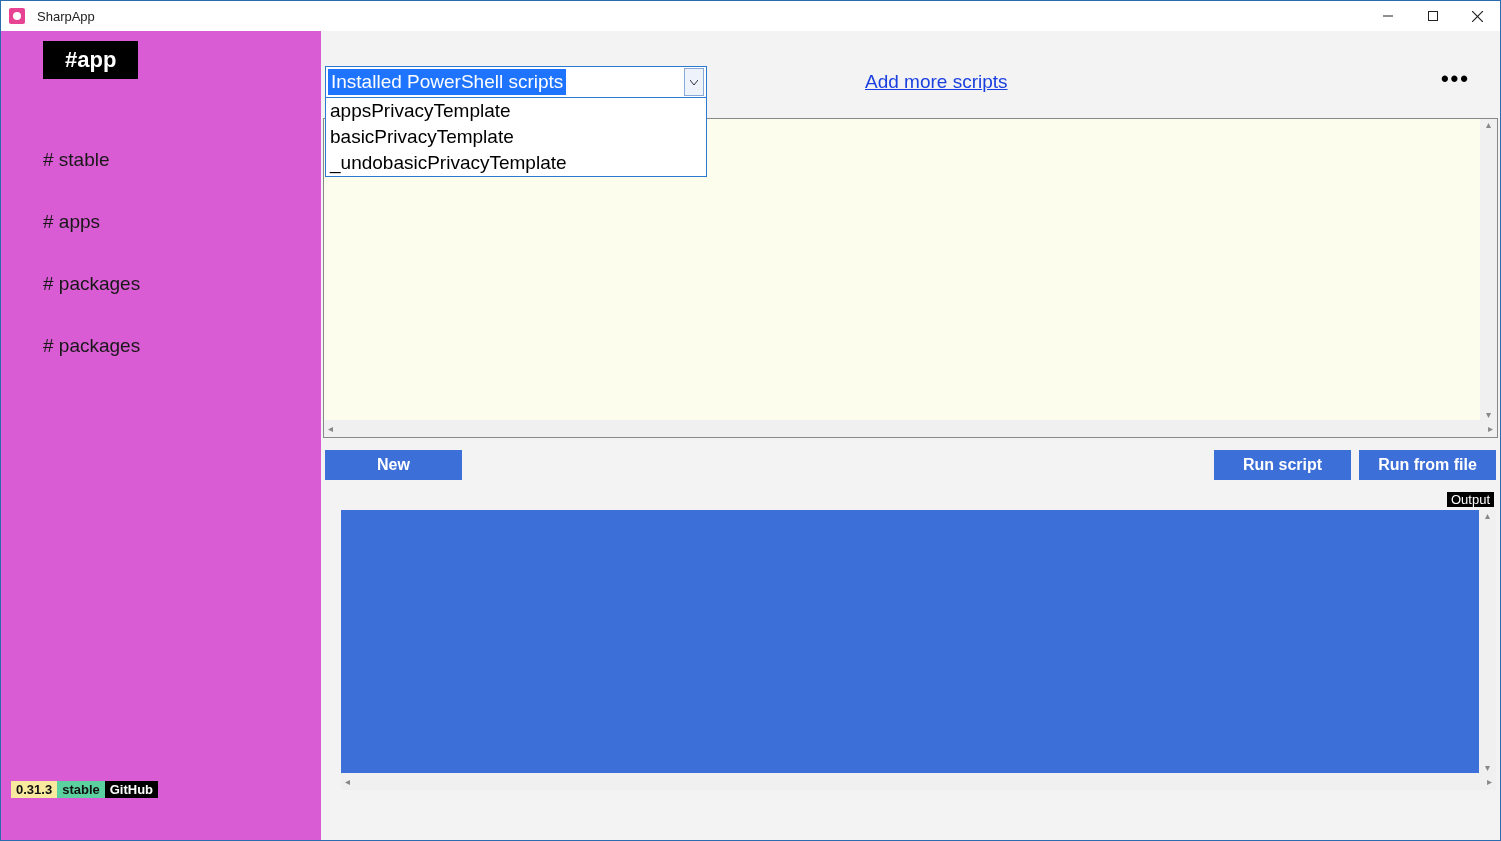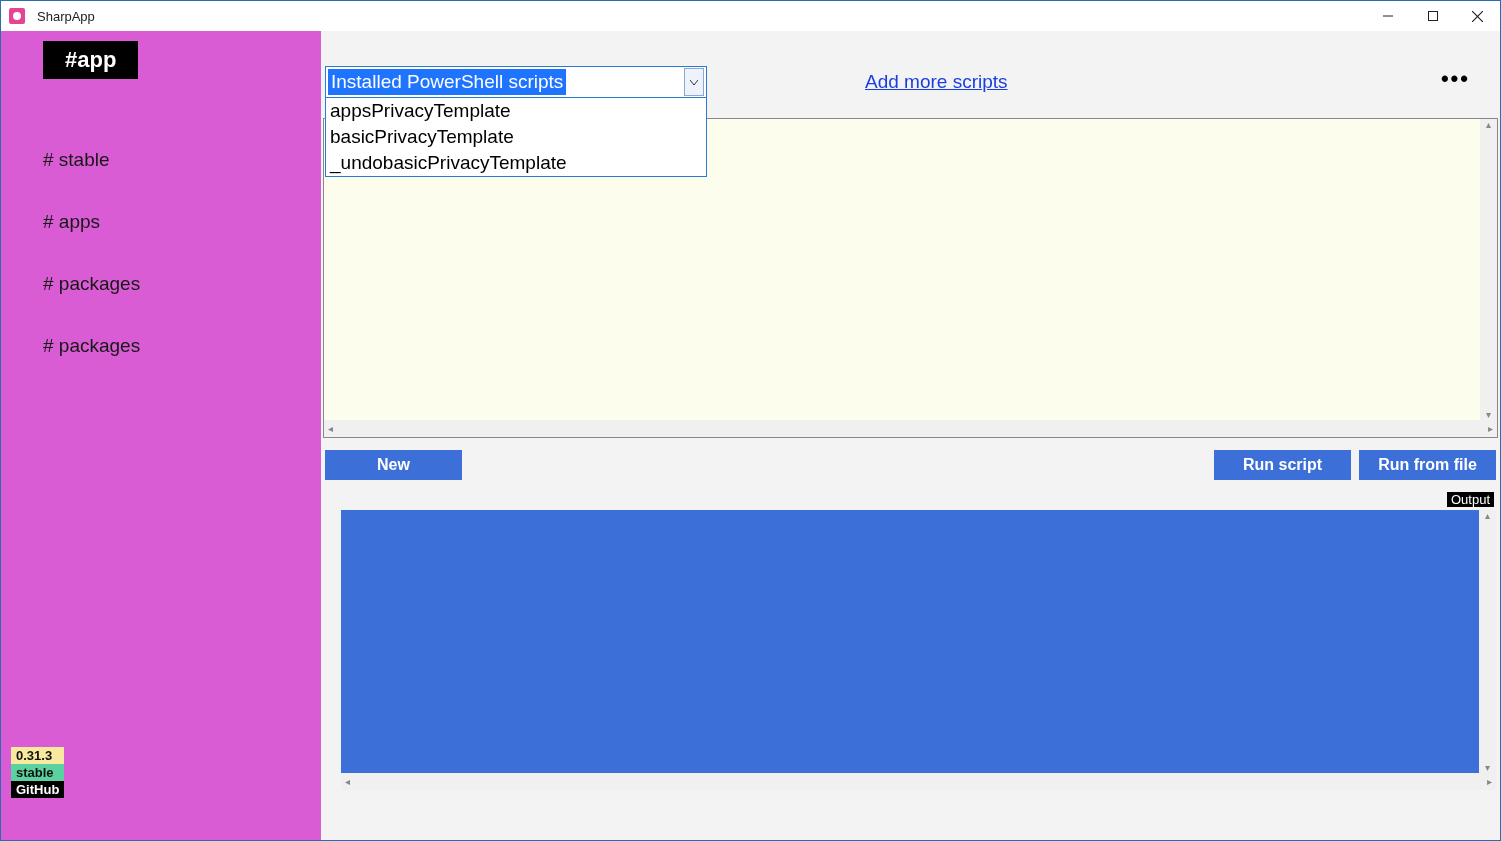--- a/index.html
+++ b/index.html
@@ -9,21 +9,21 @@
   .titlebar .app-icon { width:16px; height:16px; margin-left:8px; background:#e84393; border-radius:2px; position:relative; }
   .titlebar .app-icon::after{ content:""; position:absolute; top:4px; left:4px; width:8px; height:8px; background:#fff; border-radius:50%; }
   .titlebar .title { margin-left:12px; font-size:13px; color:#222; }
   .titlebar .spacer { flex:1; }
   .titlebar .win-btn { width:45px; height:30px; display:flex; align-items:center; justify-content:center; font-size:13px; color:#222; }
   .body { flex:1; display:flex; overflow:hidden; }
   .sidebar { width:320px; background:#da5cd4; position:relative; display:flex; flex-direction:column; padding-top:10px; }
   .sidebar .logo-badge { background:#000; color:#fff; font-weight:bold; font-size:22px; padding:6px 22px; margin-left:42px; align-self:flex-start; }
   .sidebar .nav { margin-top:70px; display:flex; flex-direction:column; gap:40px; padding-left:42px; }
   .sidebar .nav-item { font-size:19px; color:#181818; cursor:pointer; }
-  .sidebar .footer-badges { position:absolute; left:10px; bottom:42px; display:flex; font-size:13px; font-weight:600;flex-direction:column; }
+  .sidebar .footer-badges { position:absolute; left:10px; bottom:42px; display:flex; font-size:13px; font-weight:600; }
   .badge { padding:1px 5px; }
   .badge.version { background:#f7e99e; color:#111; }
   .badge.stable { background:#5ad19e; color:#111; }
   .badge.github { background:#000; color:#fff; }
   .main { flex:1; background:#f3f3f3; position:relative; padding:0; }
   .more-icon { position:absolute; right:30px; top:35px; font-size:22px; font-weight:bold; letter-spacing:2px; cursor:pointer; color:#000; }
   .combo-wrap { position:relative; margin-left:2px; }
   .combo { width:382px; height:32px; border:1px solid #2b7ad1; background:#fff; display:flex; align-items:center; position:relative; }
   .combo .sel { background:#1e74ff; color:#fff; font-size:19px; padding:0 3px; margin-left:2px; height:26px; display:flex; align-items:center; }
   .combo .chev { width:20px; height:28px; position:absolute; right:2px; top:1px; border:1px solid #8aa9d6; background:#eef3fb; display:flex; align-items:center; justify-content:center; font-size:10px; color:#333; }

